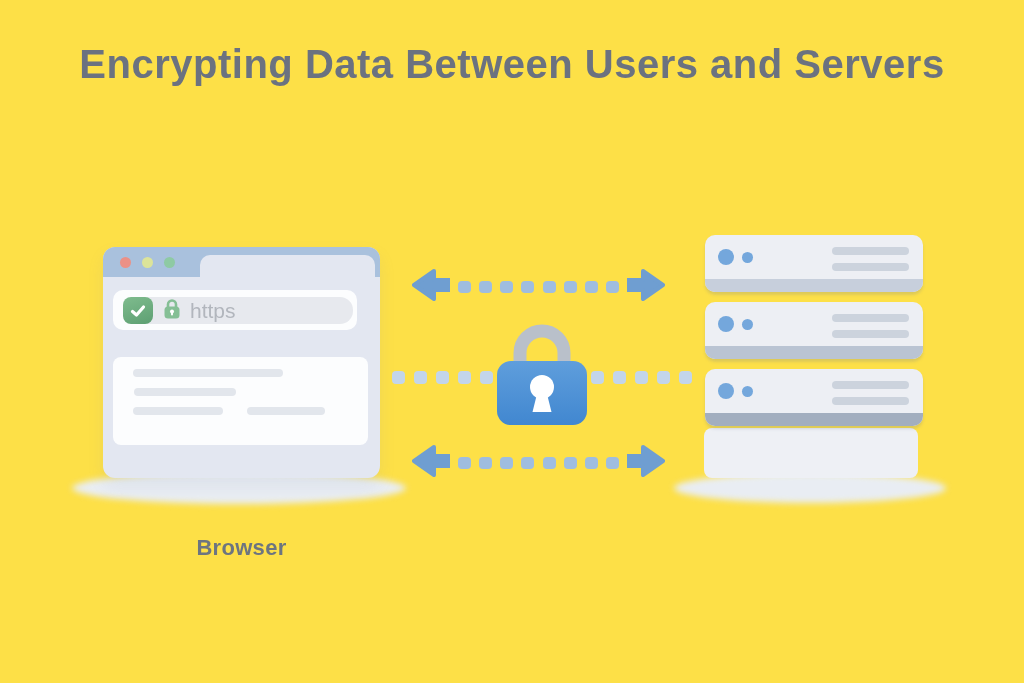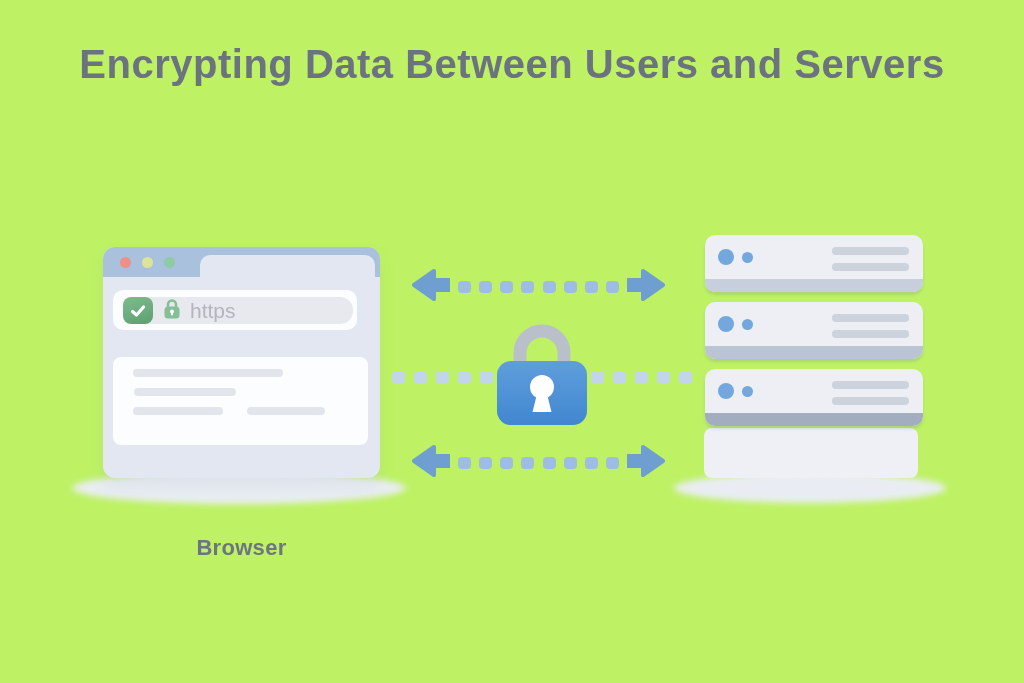--- a/index.html
+++ b/index.html
@@ -1,16 +1,16 @@
 <!DOCTYPE html>
 <html><head>
 <meta charset="utf-8">
 <style>
   html,body{margin:0;padding:0;background:#ffffff;}
-  .canvas{position:relative;width:1024px;height:683px;background:#bef264;overflow:hidden;
+  .canvas{position:relative;width:1024px;height:683px;background:#fde047;overflow:hidden;
           font-family:"Liberation Sans","DejaVu Sans",sans-serif;}
   .abs{position:absolute;}
 
   
   .title{left:0;right:0;top:42px;text-align:center;font-size:40px;font-weight:600;
          color:#6b7280;letter-spacing:.5px;}
 
   
   .ground{background:#e9edf3;border-radius:50%;filter:blur(3px);}
 

